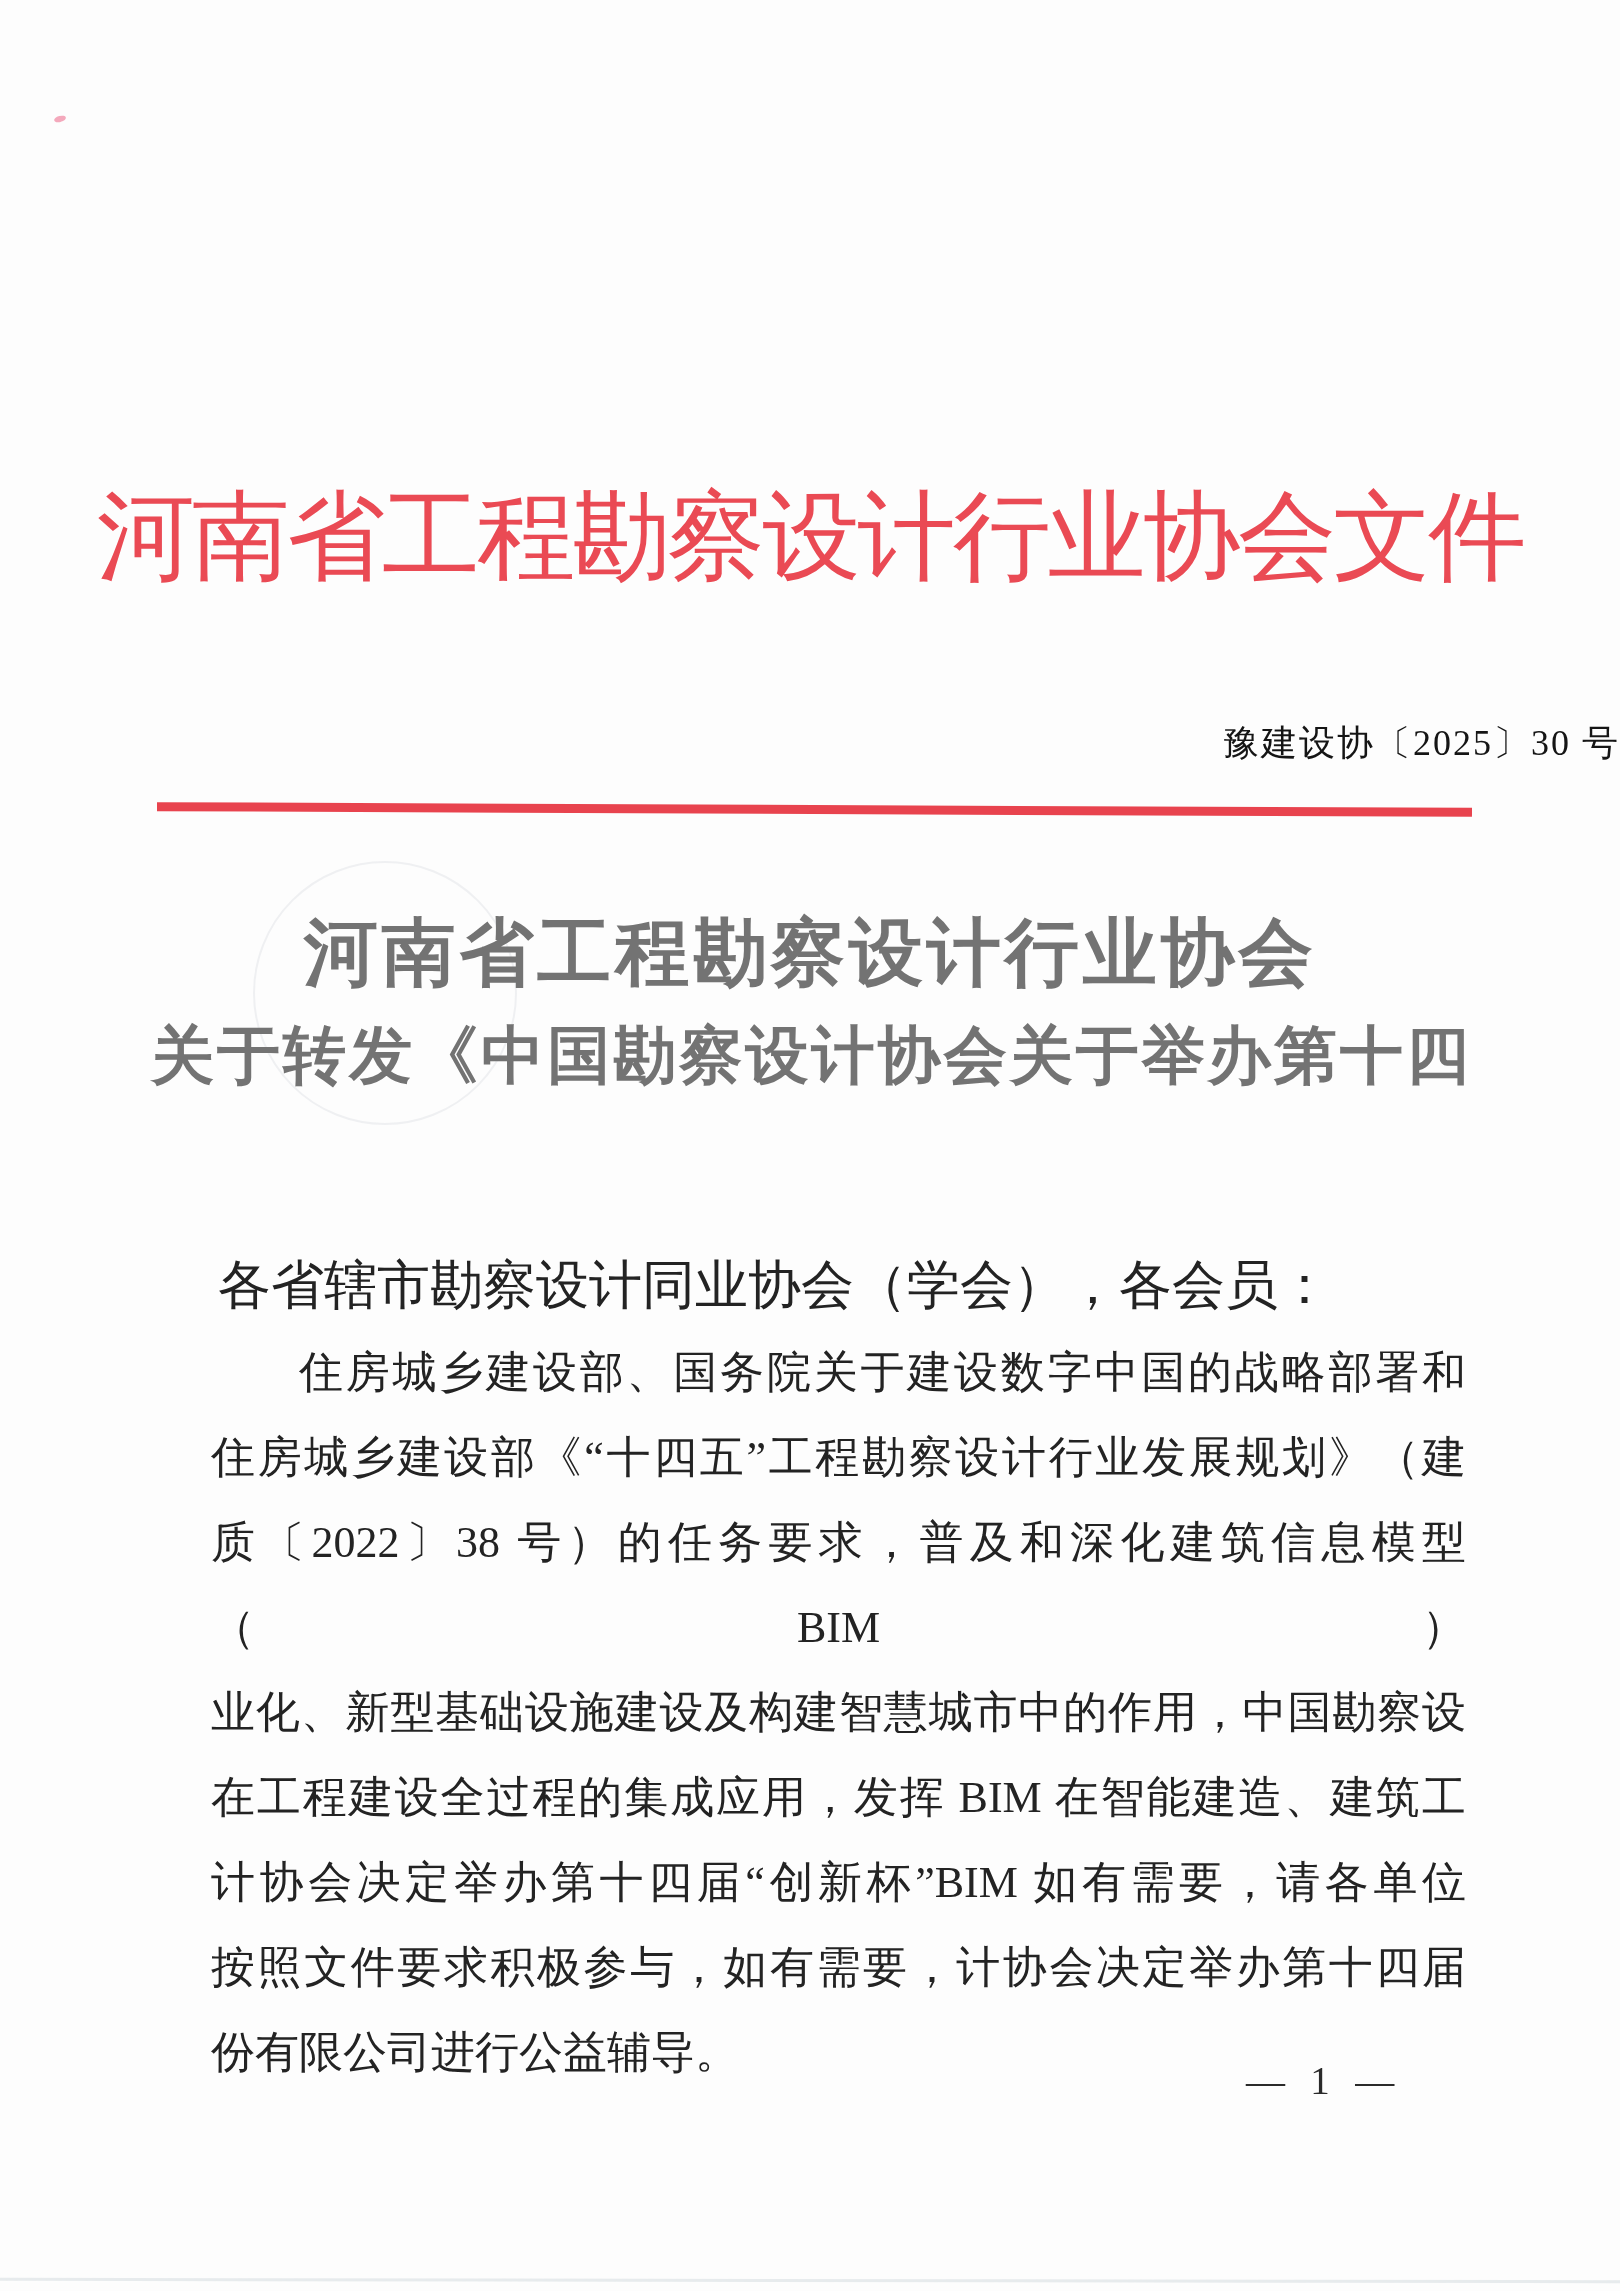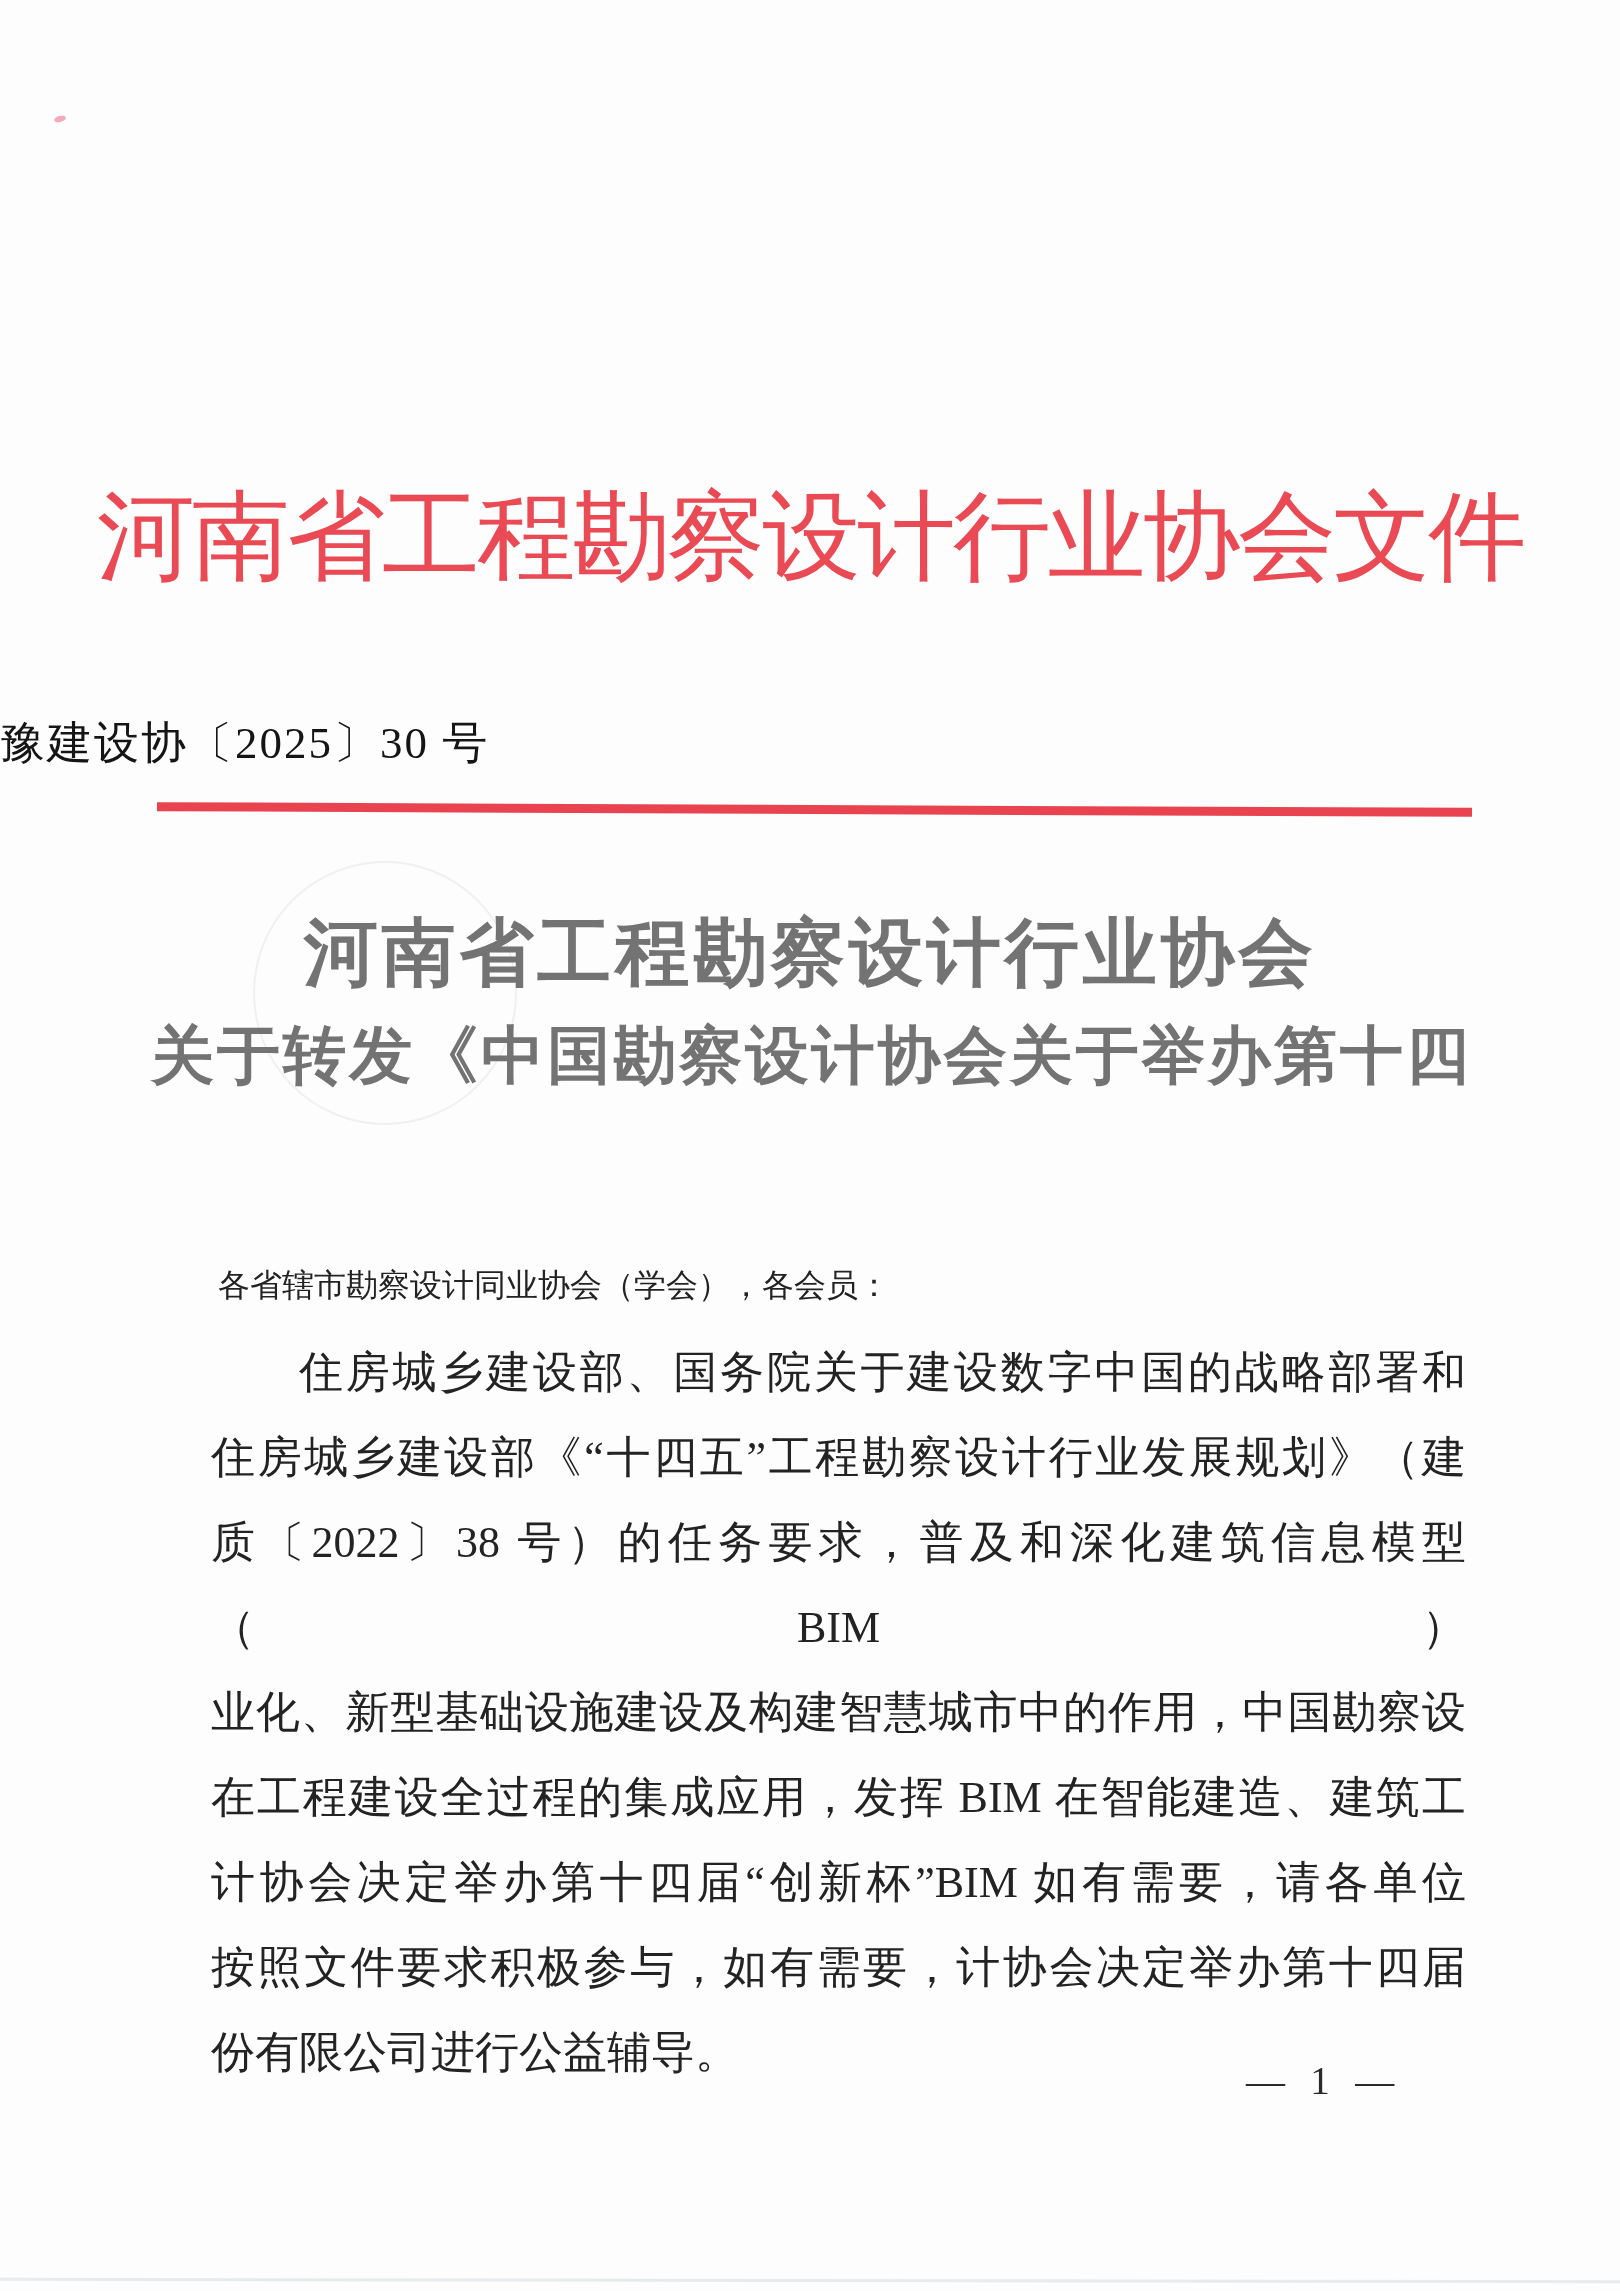--- a/index.html
+++ b/index.html
@@ -33,22 +33,22 @@
     white-space: nowrap;
   }
   
   .doc-number {
     position: absolute;
     top: 712px;
     left: 0;
     width: 100%;
     height: 63px;
     line-height: 63px;
-    text-align: left;
-    font-size: 45px;
+    text-align: right;
+    font-size: 36px;
     letter-spacing: 2px;
     color: #151515;
   }
   
   .red-line {
     position: absolute;
     top: 805px;
     left: 157px;
     width: 1315px;
     height: 8.8px;
@@ -87,21 +87,21 @@
     text-align: justify;
     text-align-last: justify;
   }
   
   .salutation {
     position: absolute;
     top: 1243px;
     left: 218px;
     width: 1255px;
     line-height: 85px;
-    font-size: 32px;
+    font-size: 53px;
     color: #232323;
   }
   
   .body-text {
     position: absolute;
     top: 1330px;
     left: 211px;
     width: 1255px;
     font-size: 44px;
     color: #232323;

